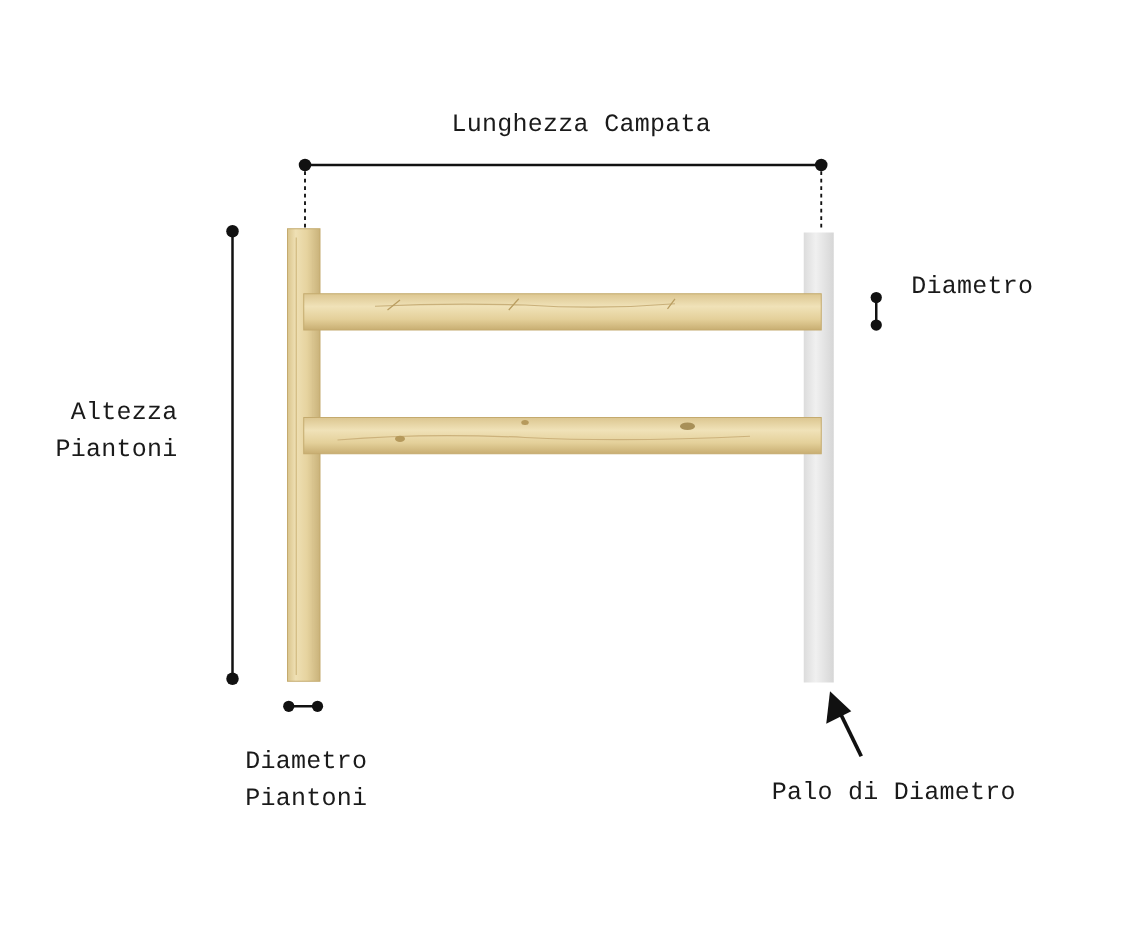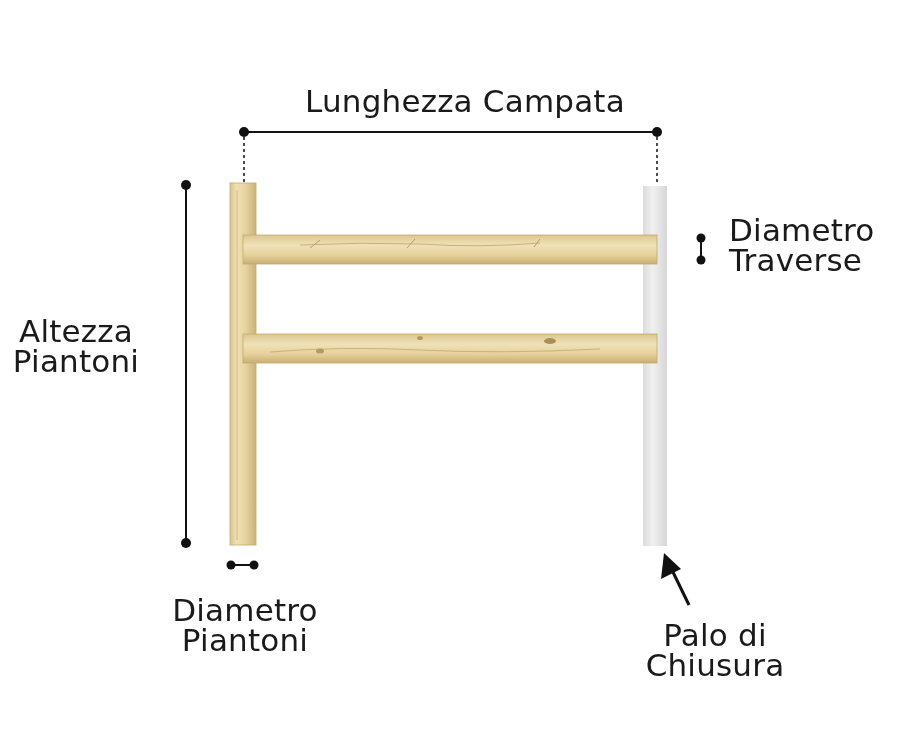--- a/index.html
+++ b/index.html
@@ -1,20 +1,20 @@
 <!DOCTYPE html>
 <html><head>
   <meta charset="utf-8">
   <style>
     html, body { margin: 0; padding: 0; background: #ffffff; }
     body { width: 900px; height: 743px; position: relative; overflow: hidden;
            font-family: "DejaVu Sans", sans-serif; color: #1a1a1a; }
-    .label { position: absolute; font-size: 31px; line-height: 30px; letter-spacing: 0.2px; }
+    .label { position: absolute; font-size: 20px; line-height: 30px; letter-spacing: 0.2px; font-family: Liberation Mono, monospace; }
     .center { text-align: center; }
-    .right { text-align: center; }
+    .right { text-align: right; }
     .bold { font-weight: bold; }
     svg.diagram { position: absolute; left: 0; top: 0; }
   </style>
 </head>
 <body>
 
 <svg class="diagram" width="900" height="743" viewBox="0 0 900 743">
   <defs>
     <linearGradient id="woodV" x1="0" y1="0" x2="1" y2="0">
       <stop offset="0" stop-color="#d9c48c"></stop>
@@ -93,23 +93,22 @@
 
 <div class="label center" style="left:300px; top:86px; width:330px;">Lunghezza Campata</div>
 
 <div class="label right" style="left:10px; top:316px; width:132px;">
   <div>Altezza</div>
   <div>Piantoni</div>
 </div>
 
 <div class="label" style="left:729px; top:215px; width:160px;">
   <div>Diametro</div>
-  <div>Traverse</div>
 </div>
 
 <div class="label center" style="left:160px; top:595px; width:170px;">
   <div>Diametro</div>
   <div>Piantoni</div>
 </div>
 
 <div class="label center" style="left:590px; top:620px; width:250px;">
-  <div>Palo di Chiusura</div>
+  <div>Palo di Diametro</div>
 </div>
 
 </body></html>

